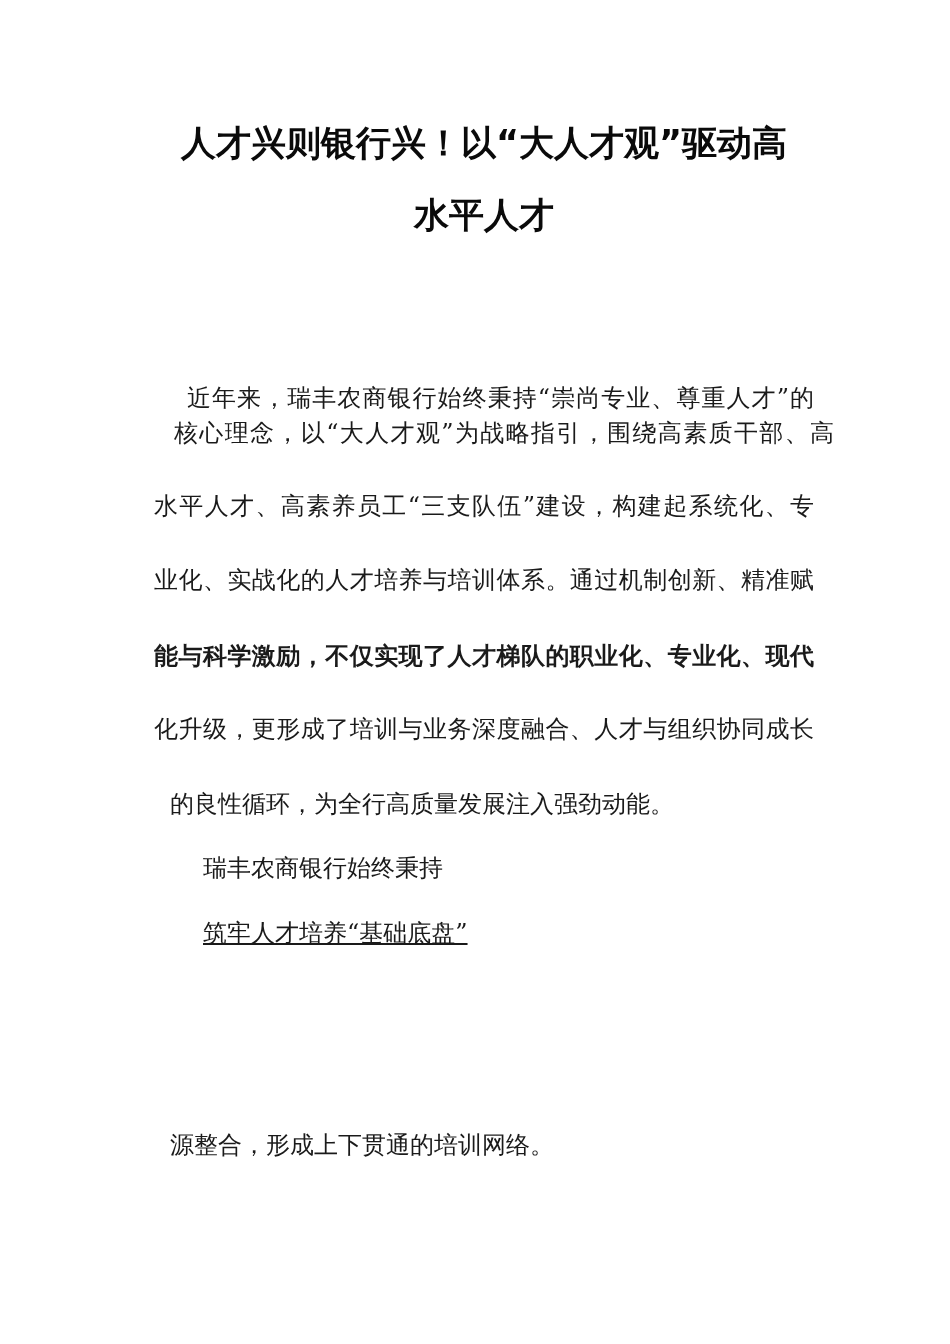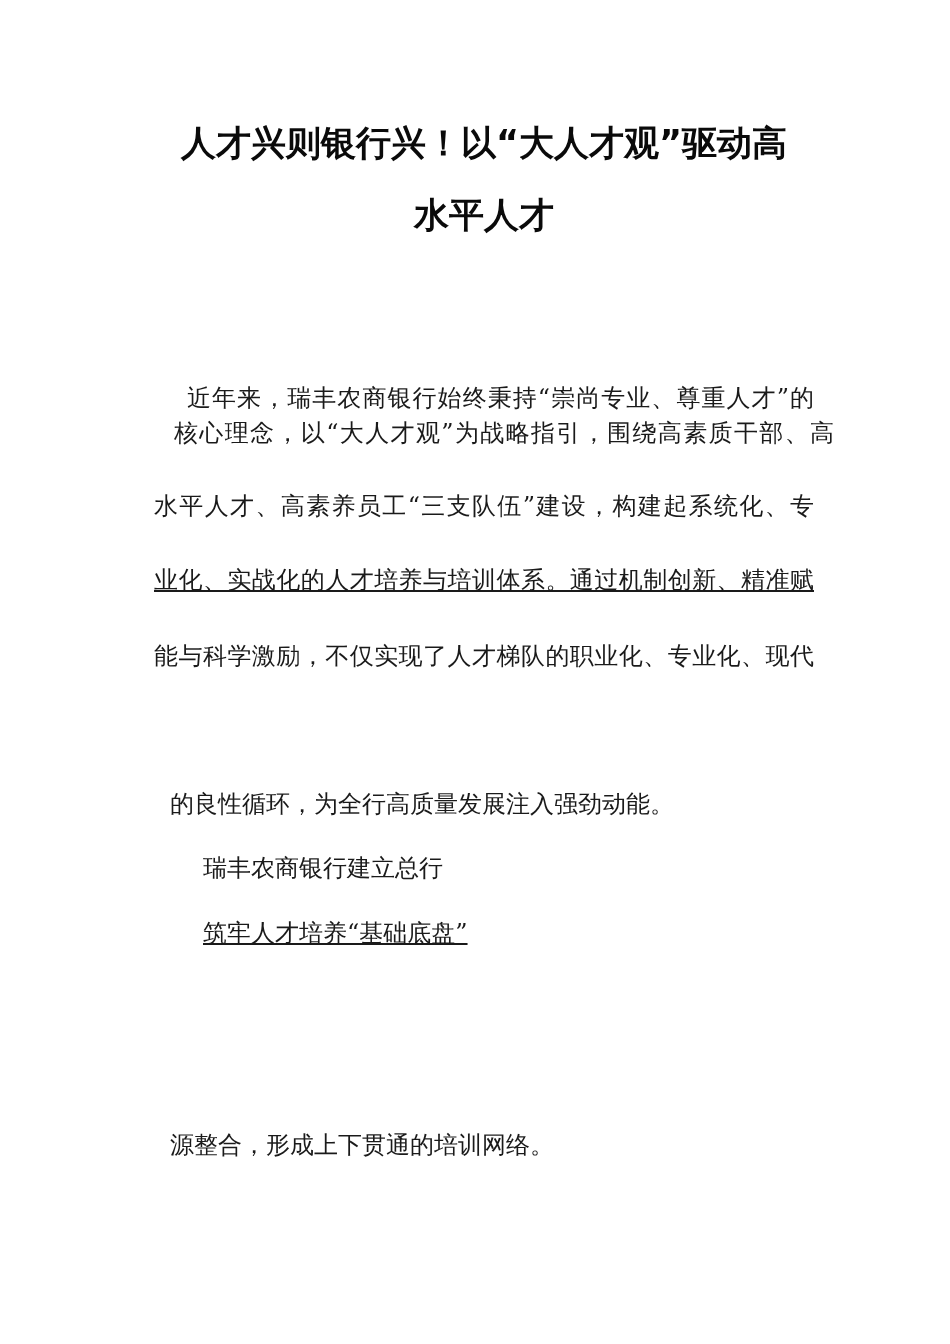--- a/index.html
+++ b/index.html
@@ -59,22 +59,23 @@
 <body>
 
 <div class="page">
 
   <div class="title-line" style="top:121px;">人才兴则银行兴！以“大人才观”驱动高</div>
   <div class="title-line" style="top:193px;">水平人才</div>
 
   <div class="body-line indent" style="top:342px;margin-top:40px;">近年来，瑞丰农商银行始终秉持“崇尚专业、尊重人才”的</div>
   <div class="body-line" style="top:417px;margin-left:20px;">核心理念，以“大人才观”为战略指引，围绕高素质干部、高</div>
   <div class="body-line" style="top:490px;">水平人才、高素养员工“三支队伍”建设，构建起系统化、专</div>
-  <div class="body-line" style="top:564px;text-decoration:underline;">业化、实战化的人才培养与培训体系。通过机制创新、精准赋</div>
-  <div class="body-line" style="top:640px;">能与科学激励，不仅实现了人才梯队的职业化、专业化、现代</div>
+  <div class="body-line" style="top:564px;">业化、实战化的人才培养与培训体系。通过机制创新、精准赋</div>
+  <div class="body-line" style="top:640px;font-weight:bold;">能与科学激励，不仅实现了人才梯队的职业化、专业化、现代</div>
+  <div class="body-line" style="top:713px;">化升级，更形成了培训与业务深度融合、人才与组织协同成长</div>
   <div class="body-line last" style="top:788px;">的良性循环，为全行高质量发展注入强劲动能。</div>
 
-  <div class="body-line indent last" style="top:852px;">瑞丰农商银行建立总行</div>
+  <div class="body-line indent last" style="top:852px;">瑞丰农商银行始终秉持</div>
   <div class="body-line indent last" style="top:917px;text-decoration:underline;">筑牢人才培养“基础底盘”</div>
 
   <div class="body-line last" style="top:1129px;">源整合，形成上下贯通的培训网络。</div>
 
 </div>
 
 </body></html>

